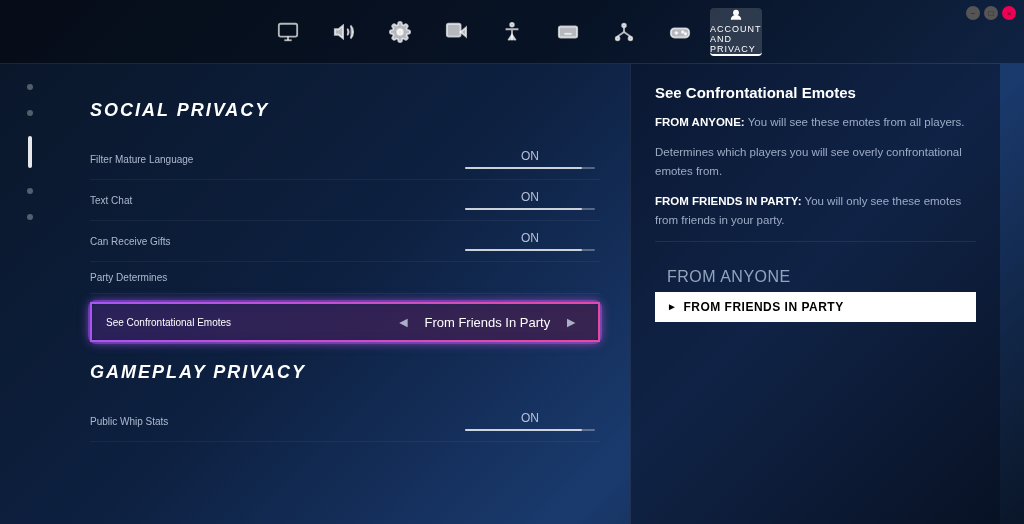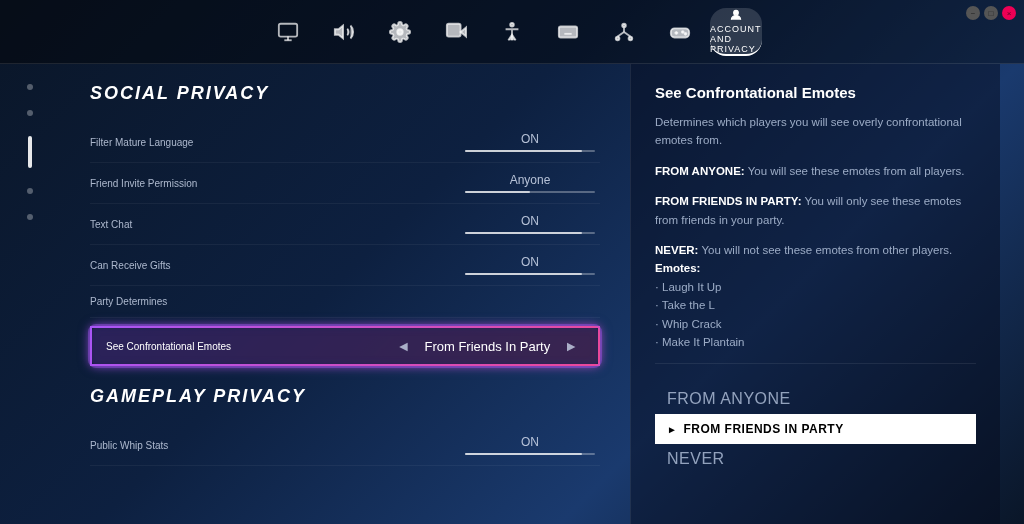--- a/index.html
+++ b/index.html
@@ -30,21 +30,21 @@
       align-items: center;
     }
     .topbar-icon-btn {
       width: 52px;
       height: 48px;
       display: flex;
       flex-direction: column;
       align-items: center;
       justify-content: center;
       cursor: pointer;
-      border-radius: 16px;
+      border-radius: 4px;
       position: relative;
     }
     .topbar-icon-btn.active {
       background: rgba(255,255,255,0.15);
       border-bottom: 2px solid #fff;
     }
     .topbar-icon-btn svg {
       width: 22px;
       height: 22px;
       fill: rgba(255,255,255,0.7);
@@ -108,24 +108,23 @@
     .sidebar-dot.active {
       width: 4px;
       height: 32px;
       border-radius: 2px;
       background: rgba(255,255,255,0.9);
     }
 
     
     .settings-panel {
       flex: 1;
-      padding: 8px 30px;
+      padding: 36px 30px;
       overflow-y: auto;
       max-width: 570px;
-      margin-top: 11px;
     }
     .settings-panel::-webkit-scrollbar { display: none; }
 
     .section-title {
       font-size: 18px;
       font-weight: 900;
       font-style: italic;
       letter-spacing: 2px;
       text-transform: uppercase;
       margin-bottom: 18px;
@@ -377,29 +376,20 @@
     <div class="setting-row">
       <span class="setting-label">Filter Mature Language</span>
       <div class="setting-value-container">
         <span class="setting-value">ON</span>
         <div class="setting-bar">
           <div class="setting-bar-fill" style="width:90%"></div>
         </div>
       </div>
     </div>
 
-    <div class="setting-row">
-      <span class="setting-label">Friend Invite Permission</span>
-      <div class="setting-value-container">
-        <span class="setting-value">Anyone</span>
-        <div class="setting-bar">
-          <div class="setting-bar-fill" style="width:50%"></div>
-        </div>
-      </div>
-    </div>
 
     <div class="setting-row">
       <span class="setting-label">Text Chat</span>
       <div class="setting-value-container">
         <span class="setting-value">ON</span>
         <div class="setting-bar">
           <div class="setting-bar-fill" style="width:90%"></div>
         </div>
       </div>
     </div>
@@ -440,50 +430,38 @@
         </div>
       </div>
     </div>
 
   </div>
 
   <div class="info-panel">
     <div class="info-title">See Confrontational Emotes</div>
 
     <div class="info-body">
-      <span>Determines which players you will see overly confrontational emotes from.</span>
-    </div>
-
-    <div class="info-body">
       <strong>FROM ANYONE:</strong>
       <span> You will see these emotes from all players.</span>
+    </div>
+
+    <div class="info-body">
+      <span>Determines which players you will see overly confrontational emotes from.</span>
     </div>
 
     <div class="info-body">
       <strong>FROM FRIENDS IN PARTY:</strong>
       <span> You will only see these emotes from friends in your party.</span>
     </div>
 
-    <div class="info-body">
-      <strong>NEVER:</strong>
-      <span> You will not see these emotes from other players.</span>
-      <br>
-      <strong>Emotes:</strong>
-      <br>
-      <span>· Laugh It Up</span><br>
-      <span>· Take the L</span><br>
-      <span>· Whip Crack</span><br>
-      <span>· Make It Plantain</span>
-    </div>
 
     <div class="divider"></div>
 
     <div class="info-options">
       <div class="info-option-plain">FROM ANYONE</div>
       <div class="info-option selected-option">
         <span class="arrow">►</span>
         <span>FROM FRIENDS IN PARTY</span>
       </div>
-      <div class="info-option-plain">NEVER</div>
     </div>
   </div>
 
 </div>
 
 </body></html>

